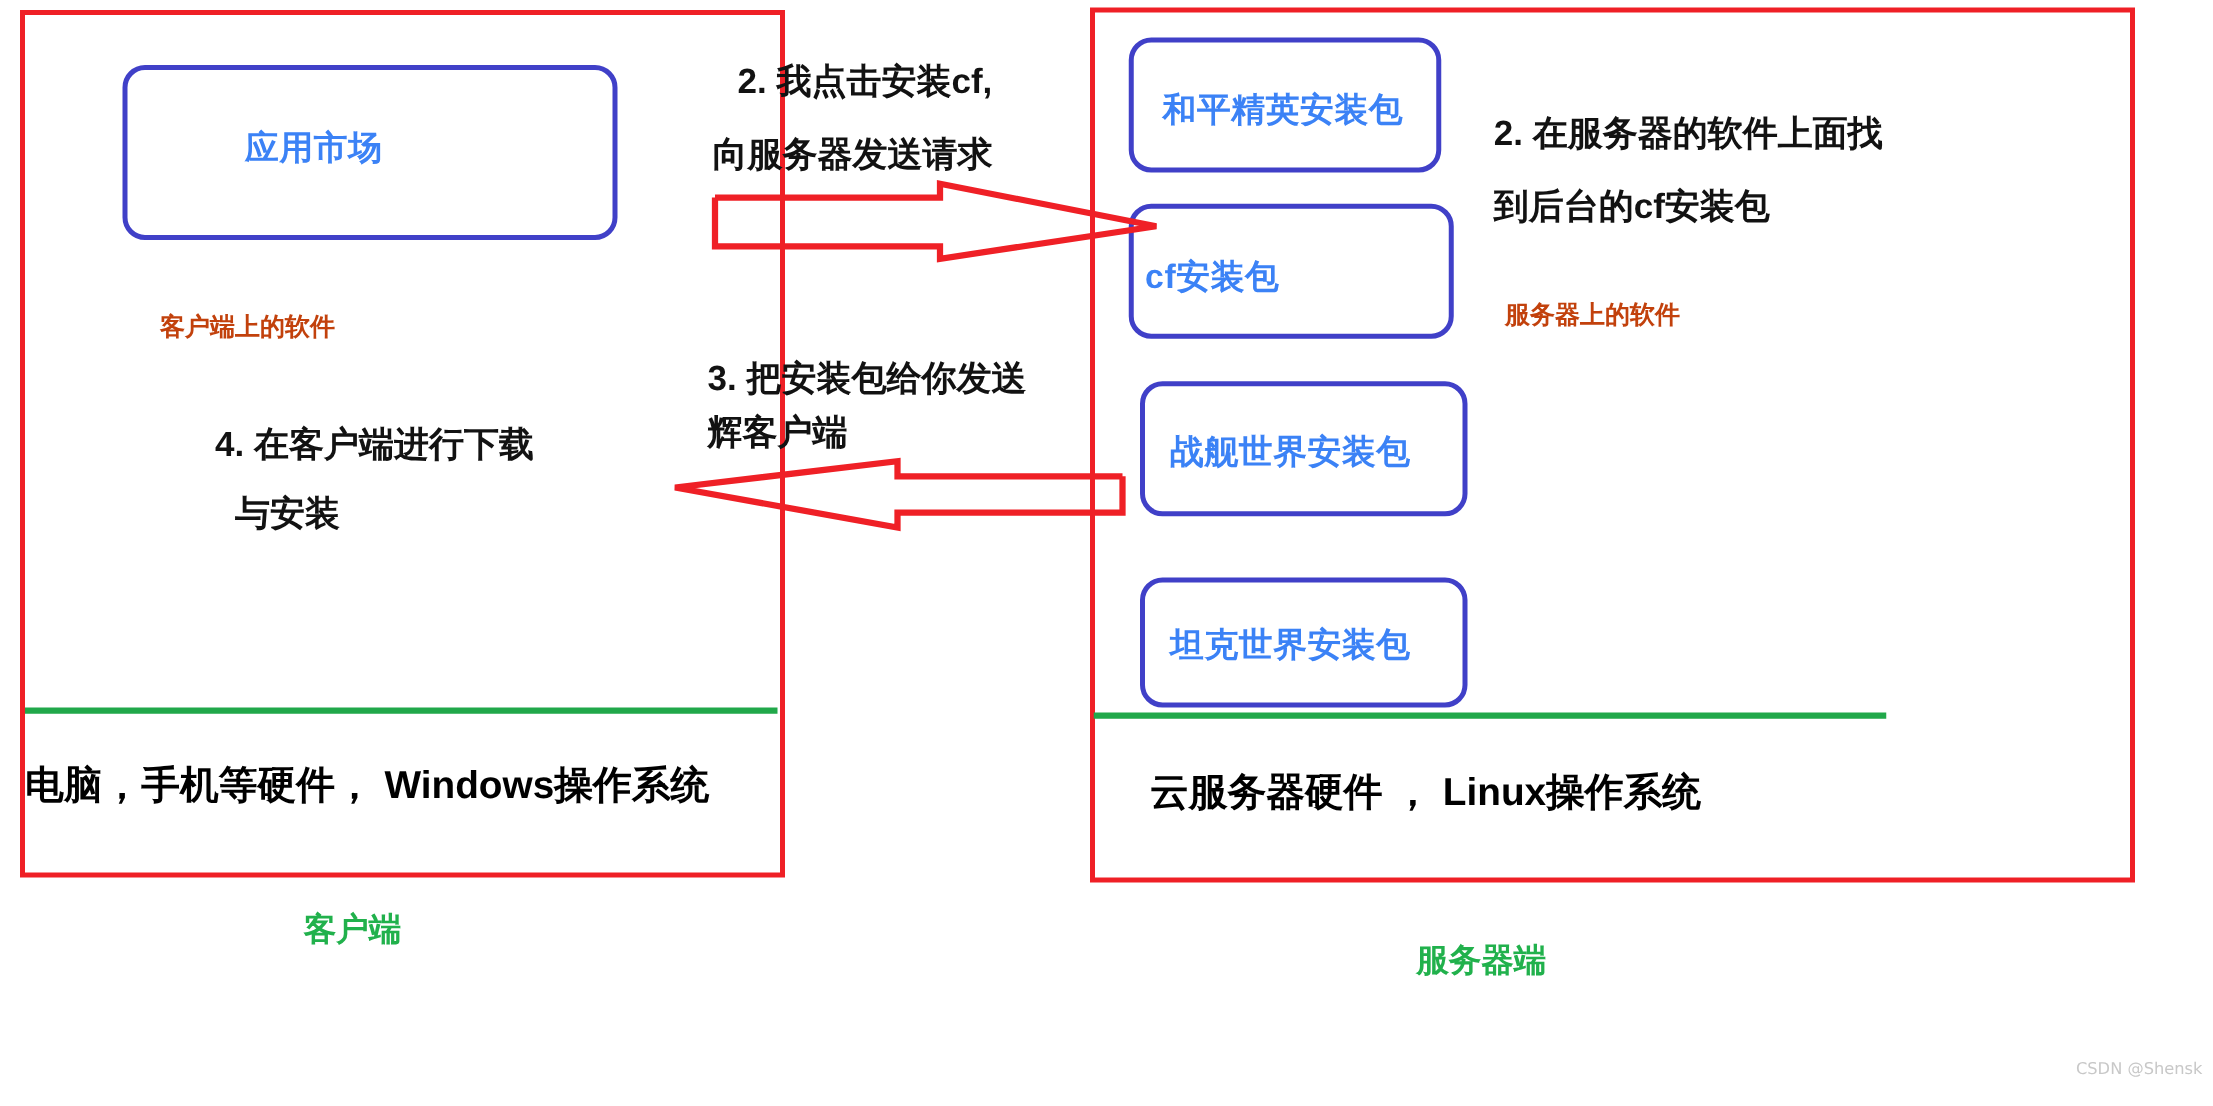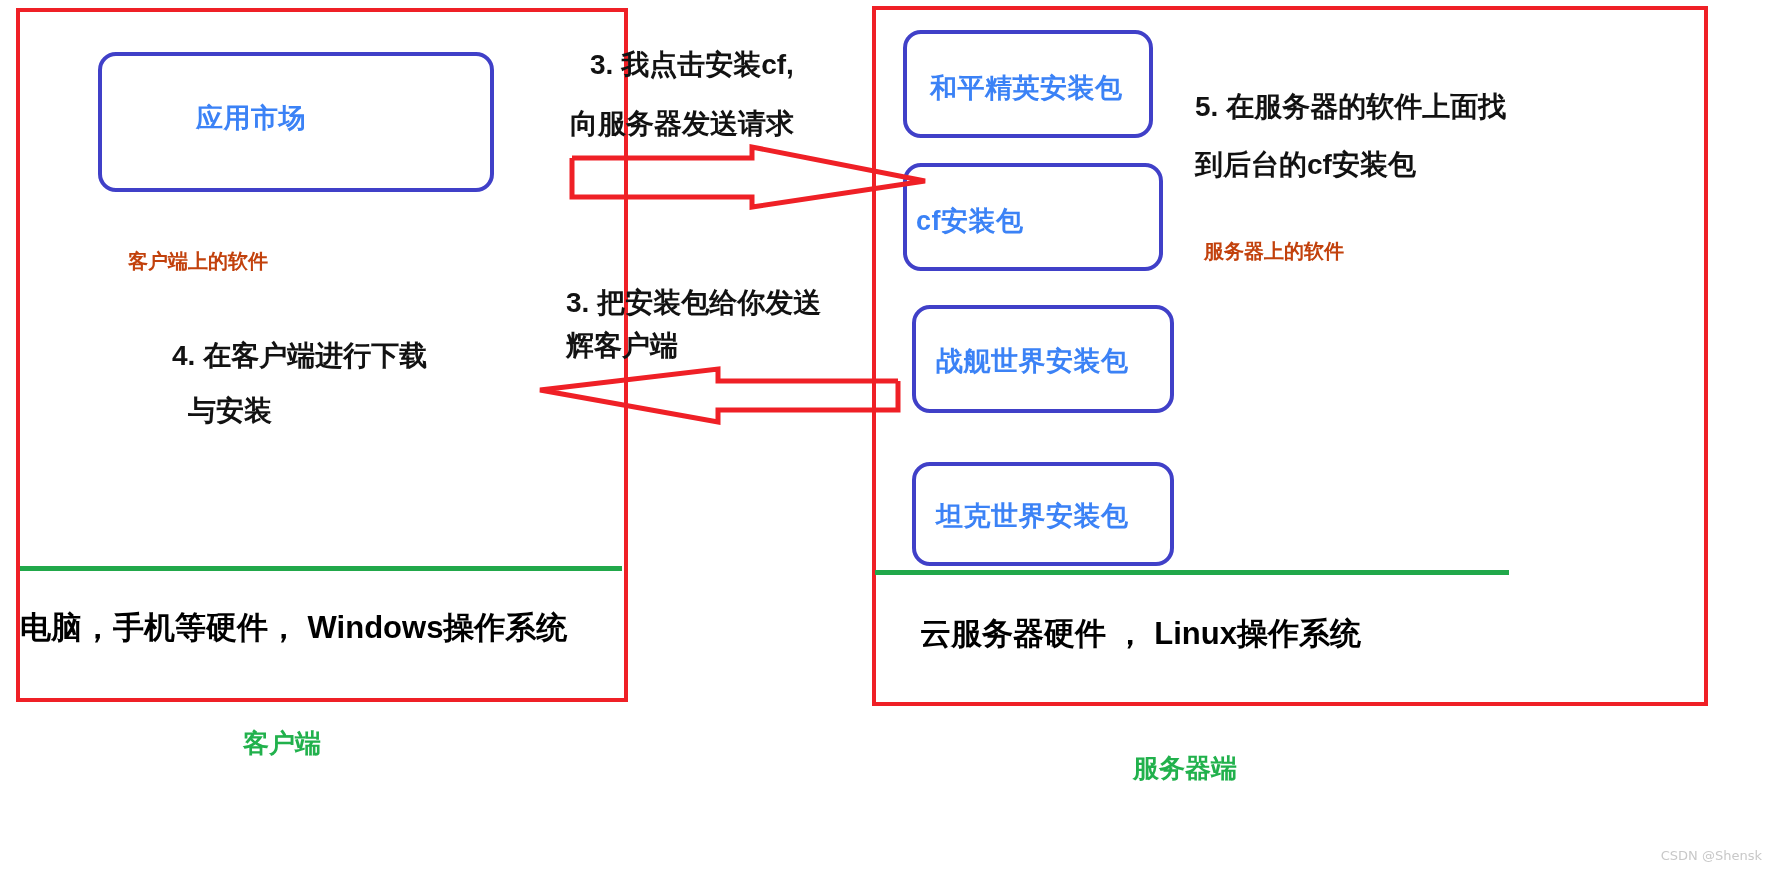--- a/index.html
+++ b/index.html
@@ -107,32 +107,32 @@
 
   <div class="pkg-box" style="left:903px; top:163px; width:260px; height:108px;"></div>
   <div class="pkg-label" style="left:916px; top:203px;">cf安装包</div>
 
   <div class="pkg-box" style="left:912px; top:305px; width:262px; height:108px;"></div>
   <div class="pkg-label" style="left:936px; top:343px;">战舰世界安装包</div>
 
   <div class="pkg-box" style="left:912px; top:462px; width:262px; height:104px;"></div>
   <div class="pkg-label" style="left:936px; top:498px;">坦克世界安装包</div>
 
-  <div class="txt t-black" style="left:1195px; top:88px;">5. 在服务器的软件上面找</div>
+  <div class="txt t-black" style="left:1195px; top:88px;">2. 在服务器的软件上面找</div>
   <div class="txt t-black" style="left:1195px; top:146px;">到后台的cf安装包</div>
 
   <div class="txt t-blue" style="left:1204px; top:238px;">服务器上的软件</div>
 
   <div class="base-line" id="server-base-line" style="left:875px; top:570px; width:634px;"></div>
 
   <div class="txt t-orange" style="left:920px; top:613px;">云服务器硬件 ， Linux操作系统</div>
 
   <div class="txt t-green" style="left:1133px; top:727px;margin-top:24px;">服务器端</div>
 
-  <div class="txt t-black" style="left:590px; top:46px;">3. 我点击安装cf,</div>
+  <div class="txt t-black" style="left:590px; top:46px;">2. 我点击安装cf,</div>
   <div class="txt t-black" style="left:570px; top:105px;">向服务器发送请求</div>
 
   <svg class="arrow-svg" id="arrow-right" style="left:568px; top:145px;" width="390" height="75" viewBox="0 0 390 75">
     <polyline points="4,13 184,13 184,2 357,36 184,62 184,52 4,52 4,13" fill="none" stroke="#ef2026" stroke-width="5" stroke-linejoin="miter" stroke-linecap="butt"></polyline>
   </svg>
 
   <div class="txt t-black" style="left:566px; top:284px;">3. 把安装包给你发送</div>
   <div class="txt t-black" style="left:566px; top:327px;">辉客户端</div>
 
   <svg class="arrow-svg" id="arrow-left" style="left:532px; top:364px;" width="400" height="70" viewBox="0 0 400 70">

